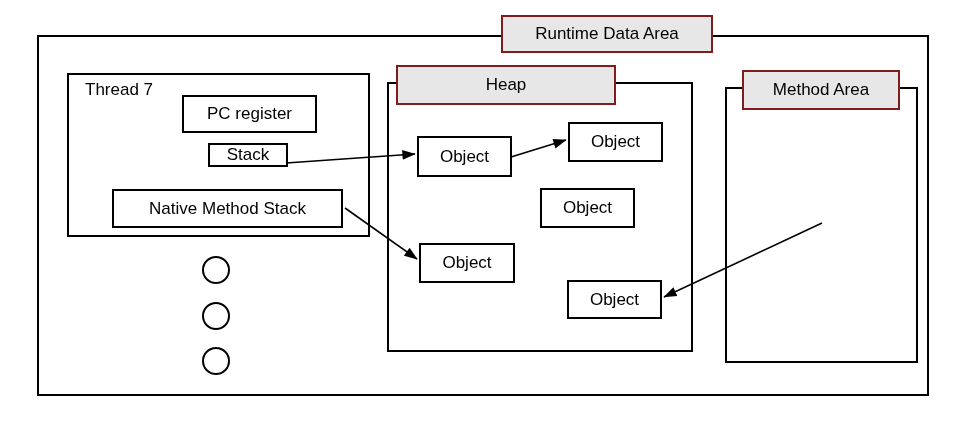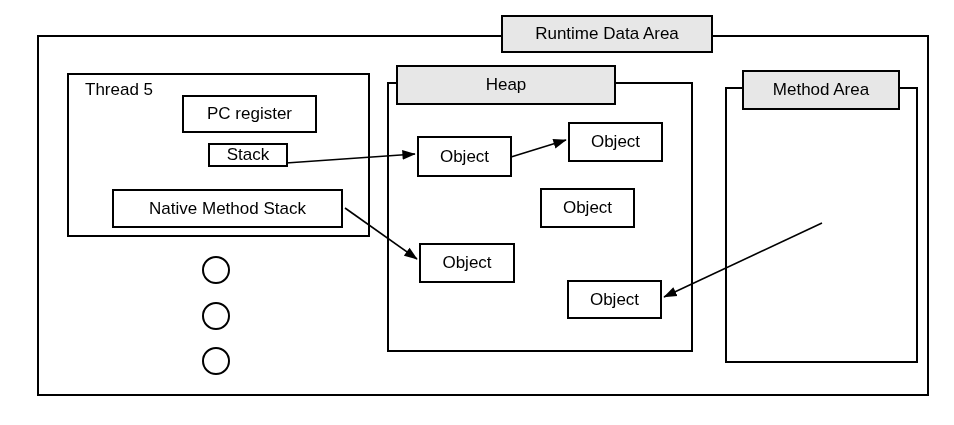--- a/index.html
+++ b/index.html
@@ -17,21 +17,21 @@
     overflow: hidden;
   }
   .frame {
     position: absolute;
     border: 2px solid #000000;
     background: #ffffff;
     box-sizing: border-box;
   }
   .titlebox {
     position: absolute;
-    border: 2px solid #000000;
+    border: 2px solid #7f1d1d;
     background: #e7e7e7;
     box-sizing: border-box;
     display: flex;
     align-items: center;
     justify-content: center;
     font-size: 17px;
     z-index: 3;
   }
   .labelbox {
     position: absolute;
@@ -96,21 +96,21 @@
 <body>
 
 <div class="canvas">
 
   <div class="frame" id="outer-box"></div>
   <div class="titlebox" id="runtime-title">
     <span>Runtime Data Area</span>
   </div>
 
   <div class="frame" id="thread-box">
-    <span class="thread-label">Thread 5</span>
+    <span class="thread-label">Thread 7</span>
   </div>
   <div class="labelbox" id="pc-register">
     <span>PC register</span>
   </div>
   <div class="labelbox" id="stack">
     <span>Stack</span>
   </div>
   <div class="labelbox" id="nms">
     <span>Native Method Stack</span>
   </div>

